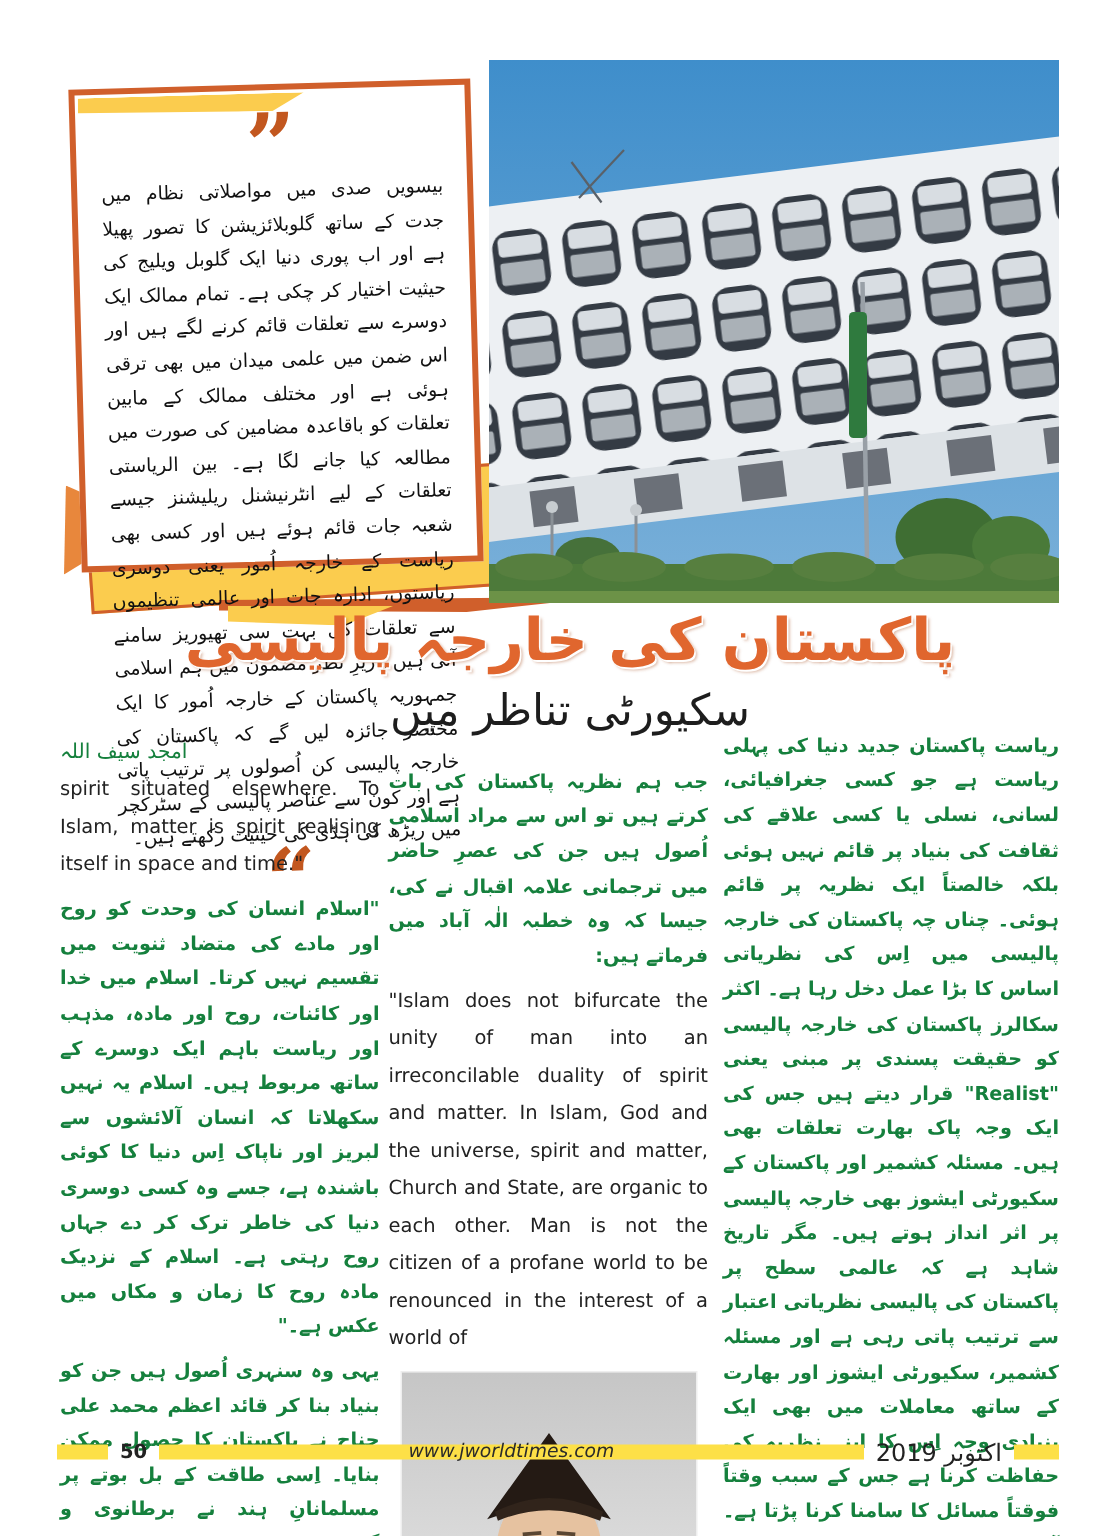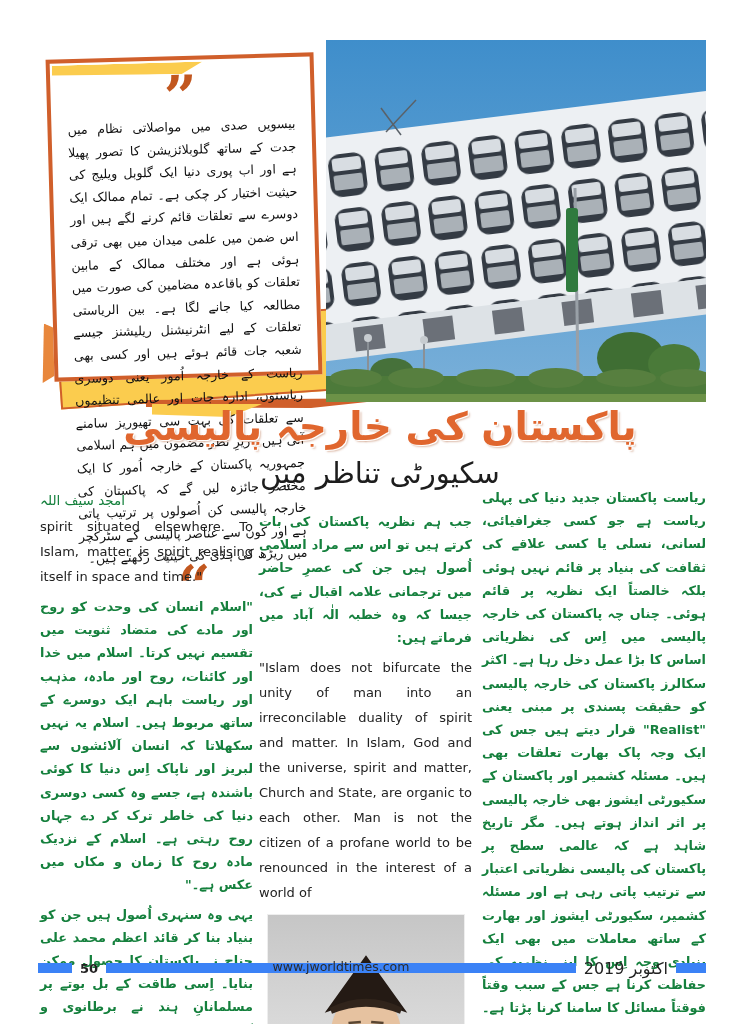--- a/index.html
+++ b/index.html
@@ -55,21 +55,21 @@
   .ur.first{margin-top:0;}
 
   
   .portrait{margin:10px auto 0 auto;width:196px;height:234px;background:#dcdcdc;
       box-shadow:0 0 0 1px #eee;}
   .portrait svg{display:block;width:100%;height:100%;}
 
   
   .footer{position:absolute;left:38px;top:960px;width:668px;height:16px;
       display:flex;align-items:center;gap:8px;font-size:13px;color:#333;}
-  .fbar{background:#3b82f6;height:10px;}
+  .fbar{background:#fde047;height:10px;font-style:italic;}
   .fbar.small{width:34px;}
   .fbar.small2{width:30px;}
   .fbar.long{flex:1;position:relative;}
   .site-url{position:absolute;left:0;right:0;top:-4px;text-align:center;
       font-size:12.5px;color:#2b2b2b;}
   .page-num{font-weight:bold;color:#222;}
   .issue-date{direction:rtl;white-space:nowrap;font-size:16px;color:#222;}
 </style>
 </head>
 <body>

